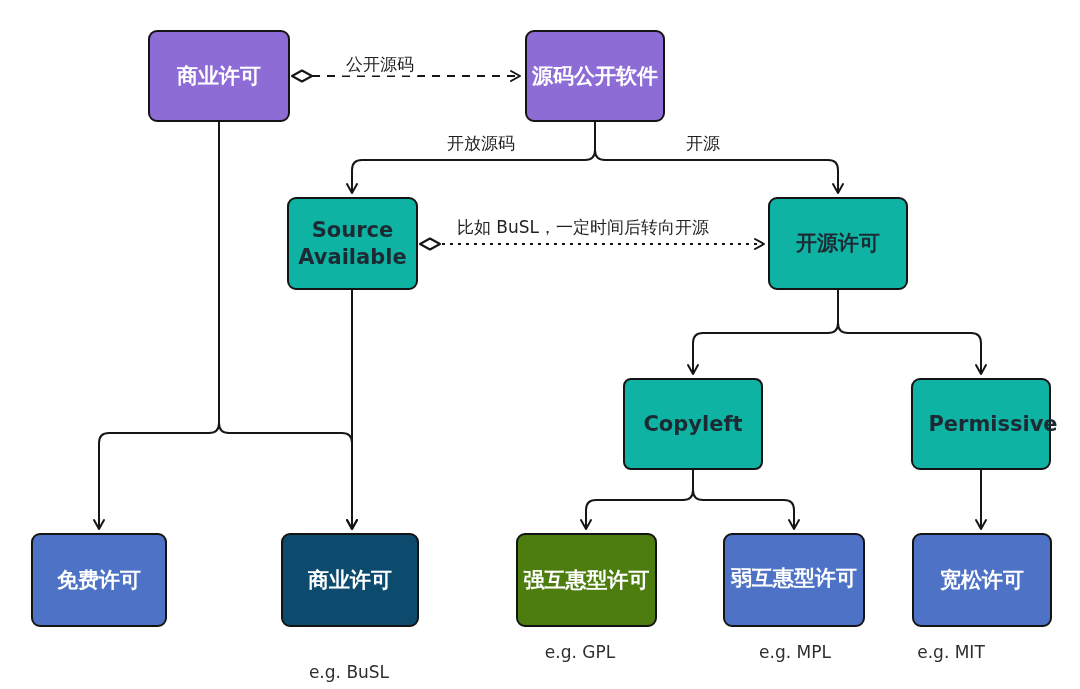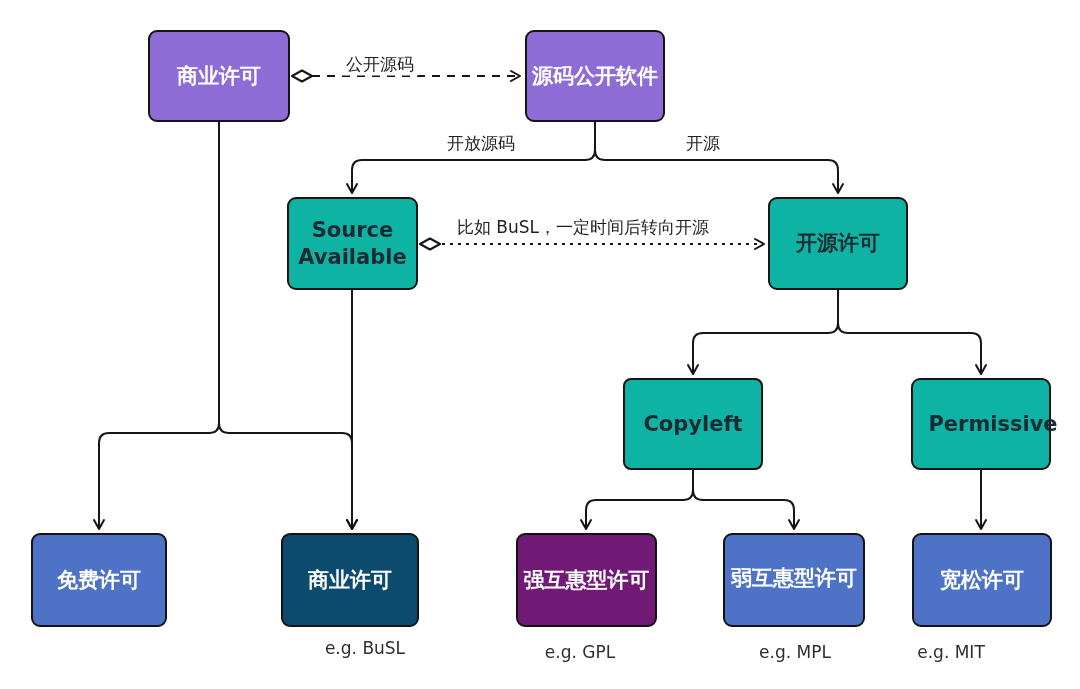--- a/index.html
+++ b/index.html
@@ -79,35 +79,35 @@
   <div class="node dark-text" style="left: 768px; top: 197px; width: 140px; height: 93px; background: rgb(15, 179, 163);">开源许可</div>
 
   <div class="node dark-text" style="left: 623px; top: 378px; width: 140px; height: 92px; background: rgb(15, 179, 163); border-radius: 8px;">Copyleft</div>
 
   <div class="node dark-text" style="left: 911px; top: 378px; width: 140px; height: 92px; background: rgb(15, 179, 163); padding-left: 28px;">Permissive</div>
 
   <div class="node light-text" style="left: 31px; top: 533px; width: 136px; height: 94px; background: rgb(78, 115, 198);">免费许可</div>
 
   <div class="node light-text" style="left: 281px; top: 533px; width: 138px; height: 94px; background: #0c4a6e;">商业许可</div>
 
-  <div class="node light-text" style="left: 516px; top: 533px; width: 141px; height: 94px; background: #701a75;">强互惠型许可</div>
+  <div class="node light-text" style="left: 516px; top: 533px; width: 141px; height: 94px; background: #4d7c0f;">强互惠型许可</div>
 
   <div class="node light-text" style="left: 723px; top: 533px; width: 142px; height: 94px; background: rgb(78, 115, 198); font-family: Liberation Mono, monospace;">弱互惠型许可</div>
 
   <div class="node light-text" style="left: 912px; top: 533px; width: 140px; height: 94px; background: rgb(78, 115, 198);">宽松许可</div>
 
   <div class="edge-label" style="left:380px;top:64px;">公开源码</div>
 
   <div class="edge-label" style="left:433px;top:143px;margin-left:48px;">开放源码</div>
 
   <div class="edge-label" style="left:703px;top:143px;">开源</div>
 
   <div class="edge-label" style="left:583px;top:227px;">比如 BuSL，一定时间后转向开源</div>
 
-  <div class="caption" style="left:349px;top:648px;margin-left:16px;">e.g. BuSL</div>
+  <div class="caption" style="left:349px;top:672px;">e.g. BuSL</div>
 
   <div class="caption" style="left:580px;top:652px;">e.g. GPL</div>
 
   <div class="caption" style="left:795px;top:652px;">e.g. MPL</div>
 
   <div class="caption" style="left:951px;top:652px;">e.g. MIT</div>
 
 </div>
 
 </body></html>

